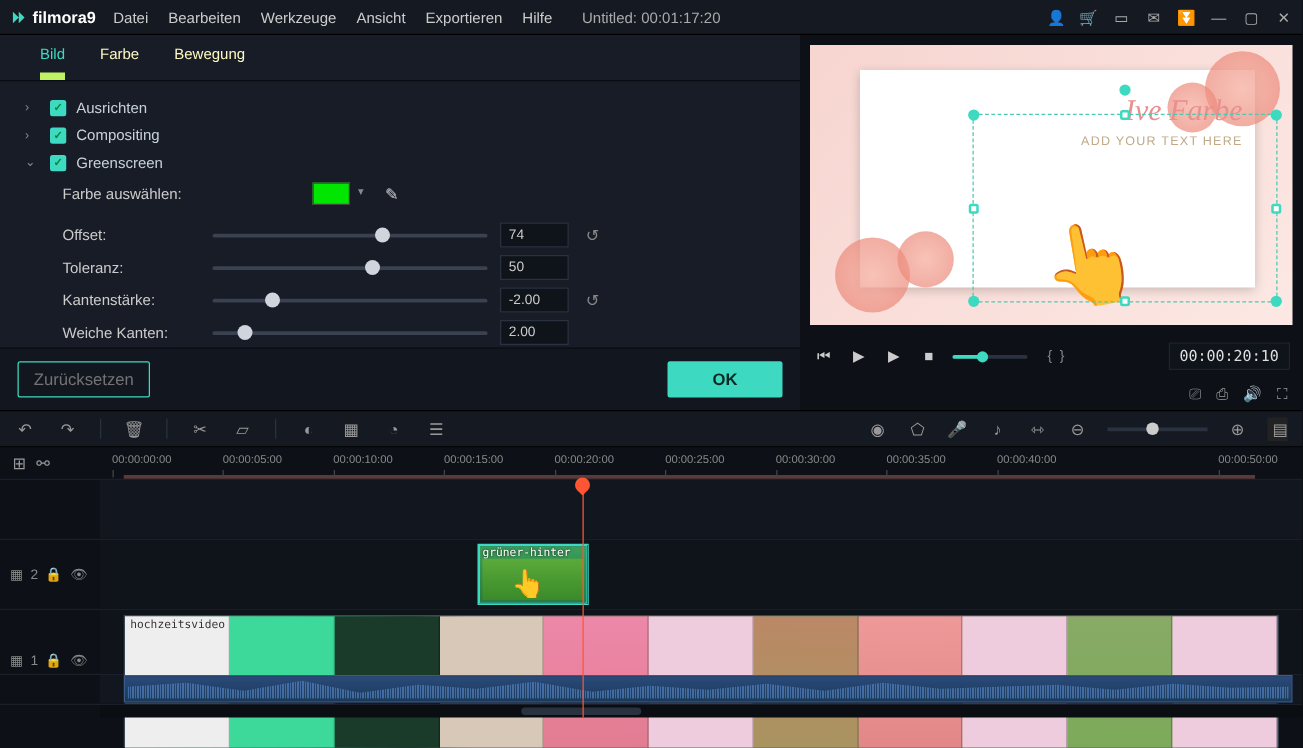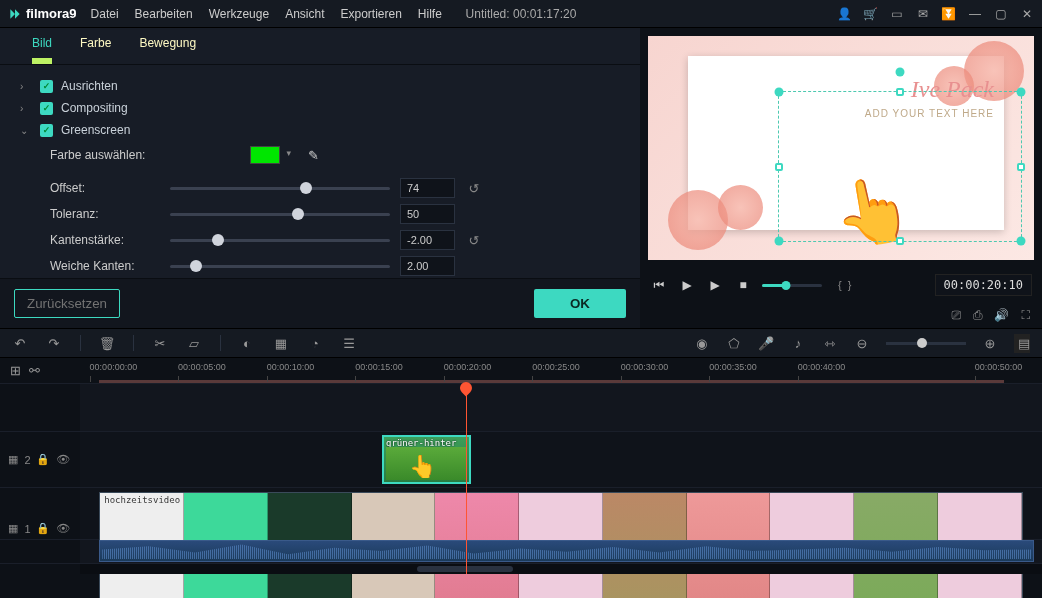--- a/index.html
+++ b/index.html
@@ -192,21 +192,21 @@
     </div>
   </div>
 
   <div class="preview">
     <div class="preview-canvas">
       <div class="paper"></div>
       <div class="flower" style="right:10px;top:5px;"></div>
       <div class="flower" style="right:60px;top:30px;width:40px;height:40px;"></div>
       <div class="flower" style="left:20px;bottom:10px;"></div>
       <div class="flower" style="left:70px;bottom:30px;width:45px;height:45px;"></div>
-      <div class="pack-text">Ive Pack</div>
+      <div class="pack-text">Ive Farbe</div>
       <div class="pack-sub">ADD YOUR TEXT HERE</div>
       <div class="hand">👆</div>
       <div class="selbox" style="left:130px; top:55px; right:12px; bottom:18px;">
         <span class="handle circ" style="left:0;top:0"></span>
           <span class="handle" style="left:50%;top:0"></span>
           <span class="handle circ" style="left:100%;top:0"></span>
         <span class="handle" style="left:0;top:50%"></span>
           <span class="handle" style="left:100%;top:50%"></span>
         <span class="handle circ" style="left:0;top:100%"></span>
           <span class="handle" style="left:50%;top:100%"></span>

